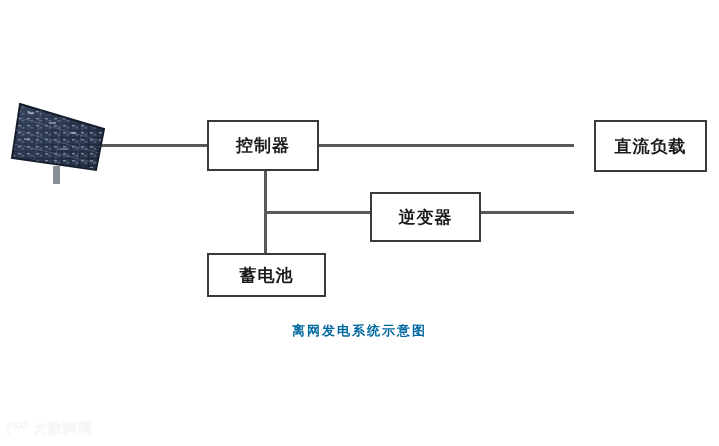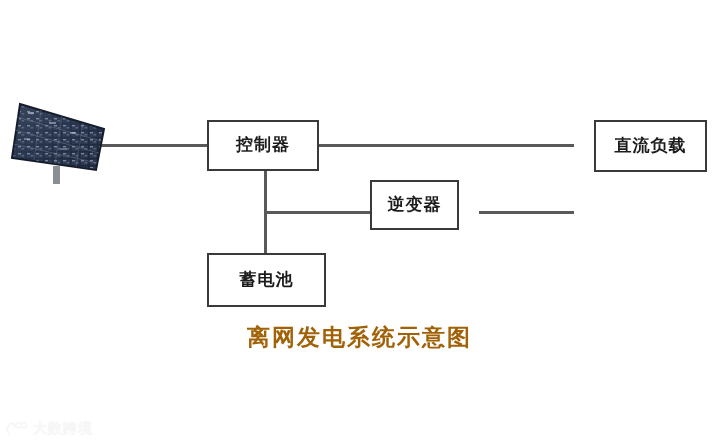--- a/index.html
+++ b/index.html
@@ -23,34 +23,34 @@
     position: absolute;
     box-sizing: border-box;
     border: 2px solid #3a3a3a;
     background: #ffffff;
     display: flex;
     align-items: center;
     justify-content: center;
     z-index: 4;
   }
   .node-label {
-    font-family: Liberation Mono, monospace;
+    font-family: Liberation Sans, sans-serif;
     font-size: 17px;
     font-weight: 700;
     color: #1c1c1c;
     letter-spacing: 1px;
     white-space: nowrap;
     line-height: 1;
   }
 
   #node-controller { left: 207px; top: 120px; width: 112px; height: 51px; }
   #node-dcload     { left: 594px; top: 120px; width: 113px; height: 52px; }
   #node-acload     { left: 572px; top: 187px; width: 113px; height: 52px; }
-  #node-inverter   { left: 370px; top: 180px; width: 89px; height: 50px; }
-  #node-battery    { left: 207px; top: 253px; width: 119px; height: 54px; }
+  #node-inverter   { left: 370px; top: 192px; width: 111px; height: 50px; }
+  #node-battery    { left: 207px; top: 253px; width: 119px; height: 44px; }
 
   
   .wire {
     position: absolute;
     background: #595959;
     z-index: 2;
   }
   .wire-h { height: 3px; }
   .wire-v { width: 3px; }
 
@@ -77,23 +77,23 @@
   #solar-panel svg { display: block; }
 
   
   #caption {
     position: absolute;
     left: 0;
     top: 322px;
     width: 719px;
     text-align: center;
     font-family: "DejaVu Sans", "Liberation Sans", sans-serif;
-    font-size: 23px;
+    font-size: 13px;
     font-weight: 700;
-    color: #a16207;
+    color: #0369a1;
     letter-spacing: 2px;
     z-index: 5;
   }
 
   
   #watermark {
     position: absolute;
     left: 6px;
     top: 420px;
     display: flex;

